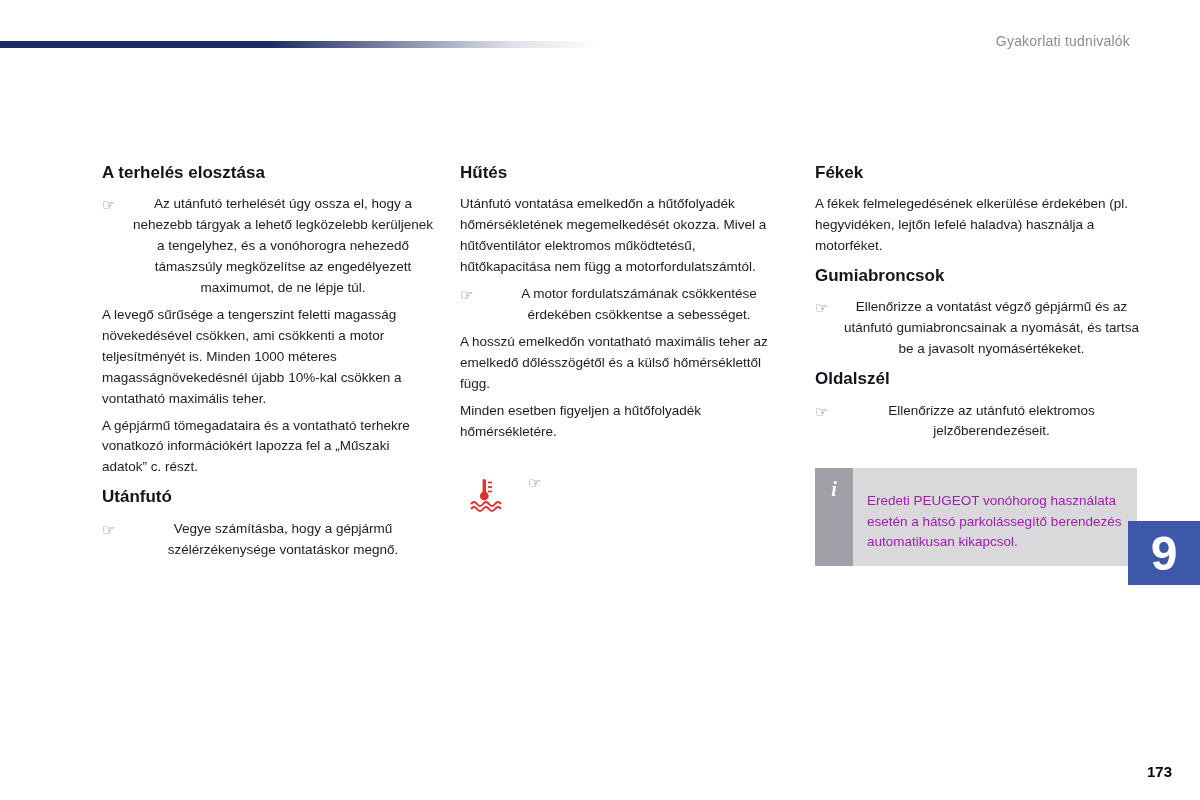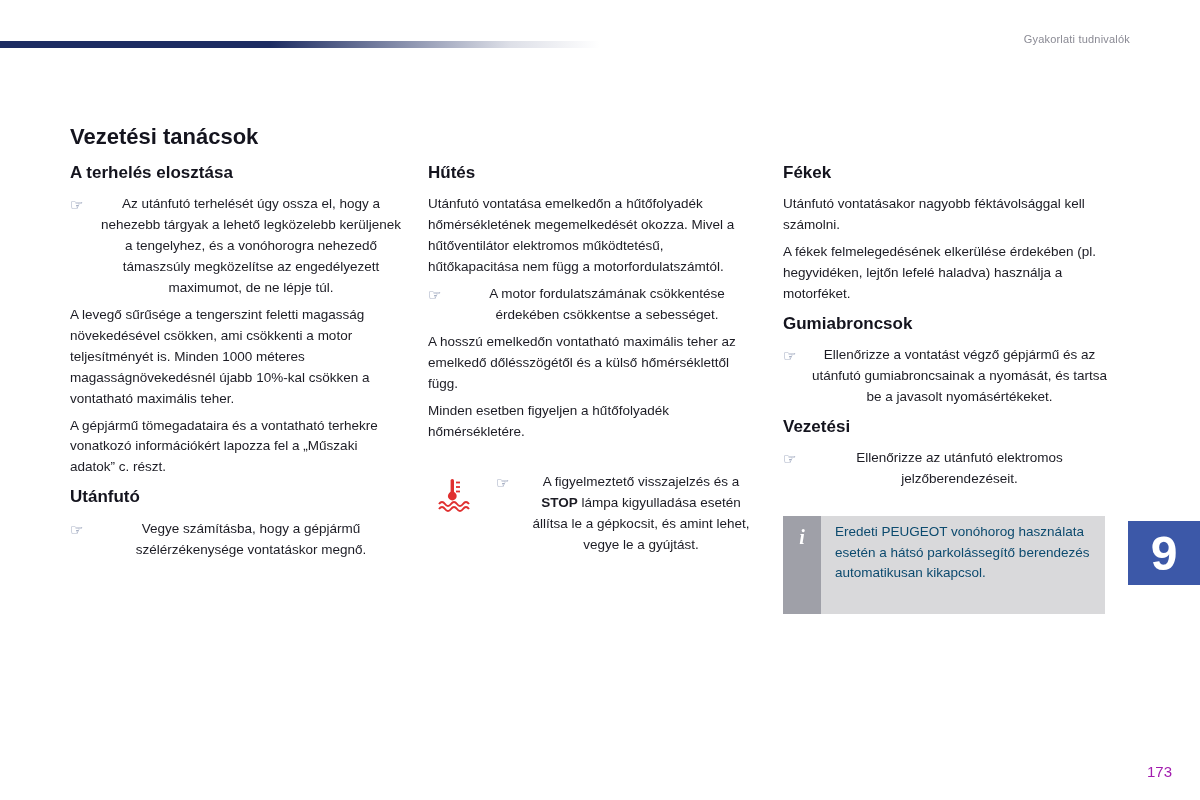--- a/index.html
+++ b/index.html
@@ -5,70 +5,69 @@
   html,body{margin:0;padding:0;background:#ffffff;}
   .page{
     position:relative;width:1200px;height:800px;background:#ffffff;overflow:hidden;
     font-family:"Liberation Sans", sans-serif;color:#1c1c24;
   }
   .topbar{
     position:absolute;left:0;top:41px;width:600px;height:7px;
     background:linear-gradient(90deg,#1d2c62 0%,#1d2c62 45%,rgba(29,44,98,0.15) 85%,rgba(29,44,98,0) 100%);
   }
   .header-label{
-    position:absolute;top:33px;right:70px;font-size:11px;color:#8a8a94;letter-spacing:.2px;
+    position:absolute;top:33px;right:70px;font-size:14px;color:#8a8a94;letter-spacing:.2px;
   }
   .main-title{
     position:absolute;left:70px;top:124px;margin:0;font-size:22px;font-weight:bold;color:#14141e;
   }
-  .col{position:absolute;top:160px;font-size:13.5px;line-height:1.55;color:#1c1c24;}
+  .col{position:absolute;top:160px;font-size:13.5px;line-height:1.55;color:#1c1c24;margin-left:32px;}
   .col1{left:70px;width:334px;}
   .col2{left:428px;width:330px;}
   .col3{left:783px;width:325px;}
   h3.section{margin:0 0 8px 0;font-size:17px;font-weight:bold;color:#14141e;}
   p.para{margin:0 0 6px 0;}
   .mt14{margin-top:14px;}
   .mt30{margin-top:30px;}
   .mt48{margin-top:48px;}
   .bullet{display:flex;align-items:flex-start;margin:0 0 6px 0;}
   .bullet-icon{flex:0 0 28px;width:28px;color:#5f6f94;font-size:15px;line-height:1.45;}
   .bullet p{margin:0;flex:1;text-align:center;}
   .warning-row{display:flex;align-items:flex-start;margin-top:30px;padding-left:8px;}
   .warning-icon{flex:0 0 36px;margin-right:24px;margin-top:4px;}
   .chapter-tab{
     position:absolute;right:0;top:521px;width:72px;height:64px;background:#3c58a8;
     display:flex;align-items:center;justify-content:center;
     color:#ffffff;font-size:48px;font-weight:bold;
   }
   .page-number{
-    position:absolute;right:28px;bottom:20px;font-size:15px;font-weight:normal;color:#a21caf;
+    position:absolute;right:28px;bottom:20px;font-size:15px;font-weight:bold;color:#000000;
   }
   .info-box{
     display:flex;margin-top:26px;background:#d9d9db;min-height:98px;width:322px;
   }
   .info-icon-strip{
     flex:0 0 38px;background:#9fa0a8;display:flex;justify-content:center;align-items:flex-start;
     padding-top:6px;
   }
   .info-icon-glyph{
     font-family:"Liberation Serif", serif;font-style:italic;font-weight:bold;
     color:#ffffff;font-size:20px;
   }
-  .info-text{padding:6px 12px 10px 14px;font-size:13.5px;line-height:1.5;color:#0c4a6e;}
+  .info-text{padding:23px 12px 10px 14px;font-size:13.5px;line-height:1.5;color:#a21caf;}
   b.inline-bold{font-weight:bold;}
 </style>
 </head>
 <body>
 
 <div class="page">
 
   <div class="topbar"></div>
   <div class="header-label">Gyakorlati tudnivalók</div>
 
-  <h1 class="main-title">Vezetési tanácsok</h1>
 
   <div class="col col1">
     <h3 class="section">A terhelés elosztása</h3>
 
     <div class="bullet">
       <span class="bullet-icon">☞</span>
       <p>Az utánfutó terhelését úgy ossza el, hogy a nehezebb tárgyak a lehető legközelebb kerüljenek a tengelyhez, és a vonóhorogra nehezedő támaszsúly megközelítse az engedélyezett maximumot, de ne lépje túl.</p>
     </div>
 
     <p class="para">A levegő sűrűsége a tengerszint feletti magasság növekedésével csökken, ami csökkenti a motor teljesítményét is. Minden 1000 méteres magasságnövekedésnél újabb 10%-kal csökken a vontatható maximális teher.</p>
@@ -101,37 +100,35 @@
           <circle cx="16.3" cy="20" r="4.4" fill="#e03030"></circle>
           <line x1="20" y1="6.5" x2="24" y2="6.5" stroke="#e03030" stroke-width="1.8"></line>
           <line x1="20" y1="11" x2="24" y2="11" stroke="#e03030" stroke-width="1.8"></line>
           <line x1="20" y1="15.5" x2="24" y2="15.5" stroke="#e03030" stroke-width="1.8"></line>
           <path d="M3 28 q3 -4 6 0 t6 0 t6 0 t6 0 t6 0" fill="none" stroke="#e03030" stroke-width="2"></path>
           <path d="M3 33 q3 -4 6 0 t6 0 t6 0 t6 0 t6 0" fill="none" stroke="#e03030" stroke-width="2"></path>
         </svg>
       </span>
       <div class="bullet" style="margin:0;">
         <span class="bullet-icon">☞</span>
-        <p><span>A figyelmeztető visszajelzés és a </span><b class="inline-bold">STOP</b><span> lámpa kigyulladása esetén állítsa le a gépkocsit, és amint lehet, vegye le a gyújtást.</span></p>
       </div>
     </div>
   </div>
 
   <div class="col col3">
     <h3 class="section">Fékek</h3>
-    <p class="para">Utánfutó vontatásakor nagyobb féktávolsággal kell számolni.</p>
     <p class="para">A fékek felmelegedésének elkerülése érdekében (pl. hegyvidéken, lejtőn lefelé haladva) használja a motorféket.</p>
 
     <h3 class="section mt30">Gumiabroncsok</h3>
     <div class="bullet">
       <span class="bullet-icon">☞</span>
       <p>Ellenőrizze a vontatást végző gépjármű és az utánfutó gumiabroncsainak a nyomását, és tartsa be a javasolt nyomásértékeket.</p>
     </div>
 
-    <h3 class="section mt30">Vezetési</h3>
+    <h3 class="section mt30">Oldalszél</h3>
     <div class="bullet">
       <span class="bullet-icon">☞</span>
       <p>Ellenőrizze az utánfutó elektromos jelzőberendezéseit.</p>
     </div>
 
     <div class="info-box">
       <div class="info-icon-strip">
         <span class="info-icon-glyph">i</span>
       </div>
       <div class="info-text">Eredeti PEUGEOT vonóhorog használata esetén a hátsó parkolássegítő berendezés automatikusan kikapcsol.</div>

